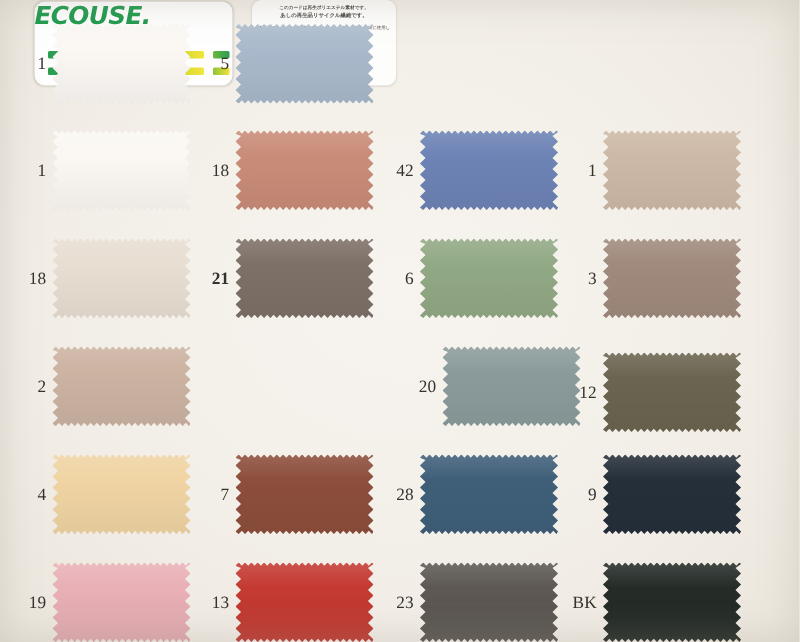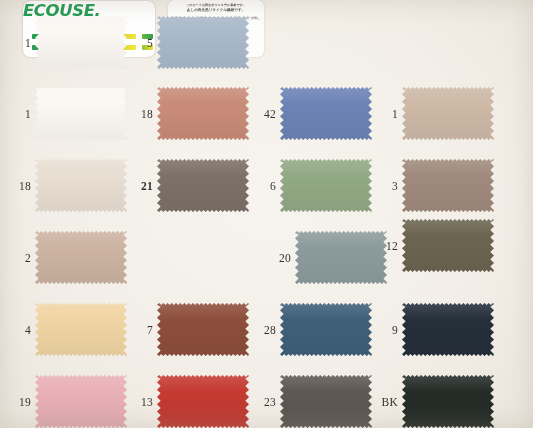--- a/index.html
+++ b/index.html
@@ -204,21 +204,21 @@
       <div class="sw-wrap">
         <div class="pinked" style="background: rgb(204, 179, 162);"></div>
       </div>
     </div>
     <div class="cell" style="left: 260px; top: 160px;">
       <div class="num">20</div>
       <div class="sw-wrap">
         <div class="pinked" style="background: rgb(139, 155, 155);"></div>
       </div>
     </div>
-    <div class="cell" style="left: 367px; top: 148px;">
+    <div class="cell" style="left: 367px; top: 164px;">
       <div class="num">12</div>
       <div class="sw-wrap">
         <div class="pinked" style="background: rgb(107, 100, 80);"></div>
       </div>
     </div>
     <div class="cell" style="left: 0px; top: 232px;">
       <div class="num">4</div>
       <div class="sw-wrap">
         <div class="pinked" style="background: rgb(240, 212, 163);"></div>
       </div>

